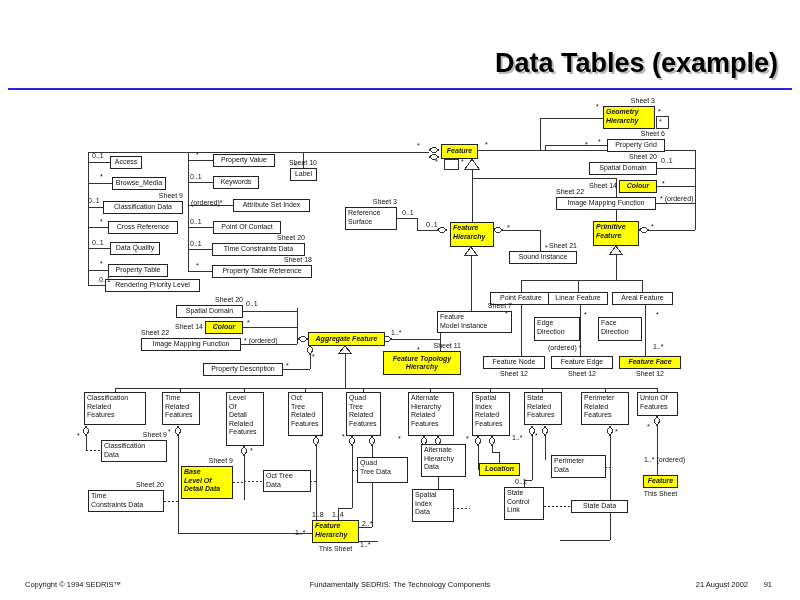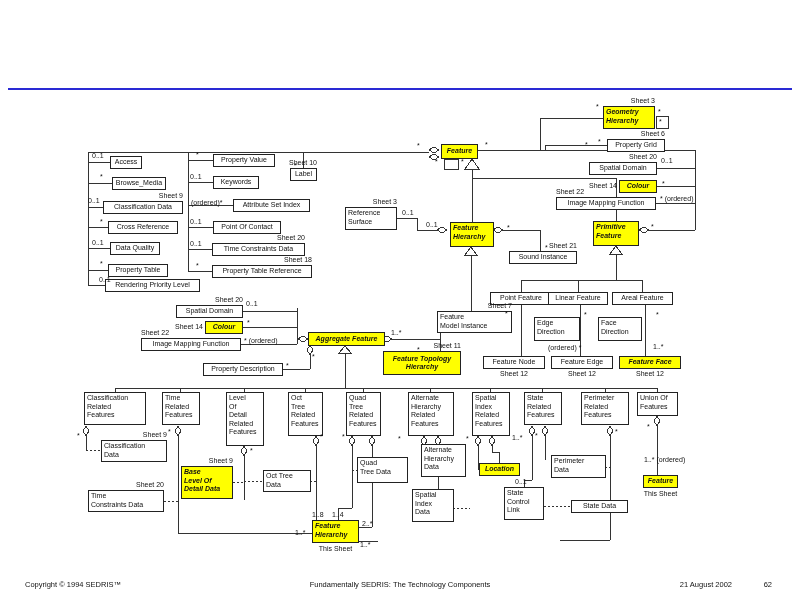--- a/index.html
+++ b/index.html
@@ -19,29 +19,30 @@
   svg.wires{position:absolute;left:0;top:0;z-index:1;}
   .dnode{position:absolute;z-index:2;box-sizing:border-box;border:1px solid #222;background:#fff;
         font-size:7px;line-height:8.5px;color:#111;padding:1px 2px;white-space:pre-line;
         display:flex;align-items:center;justify-content:center;text-align:center;}
   .dnode.left{align-items:flex-start;justify-content:flex-start;text-align:left;}
   .dnode.yellow{background:#ffff00;font-weight:bold;font-style:italic;}
   .sheet,.anno{position:absolute;z-index:3;font-size:7px;line-height:8px;color:#111;white-space:nowrap;}
   .footer{position:absolute;left:0;right:0;bottom:6px;height:14px;font-size:7.5px;color:#111;}
   .footer .copy{position:absolute;left:25px;}
   .footer .center{position:absolute;left:0;right:0;text-align:center;}
-  .footer .date{position:absolute;right:68px;}
+  .footer .date{position:absolute;right:52px;}
   .footer .page{position:absolute;right:28px;}
 </style>
 </head>
 <body>
 
 <div class="slide">
 
 
+  <div class="page-title">Data Tables (example)</div>
   <div class="blue-rule"></div>
 
 
   <svg class="wires" width="800" height="600" viewBox="0 0 800 600" stroke="#333" stroke-width="1" fill="none" shape-rendering="crispEdges">
     <path d="M88,152 H429 M88,152 V285 M88,162 H110 M88,183 H112 M88,207 H103 M88,227 H108 M88,248 H110 M88,270 H108 M88,285 H105
       M188,152 V271 M188,160 H213 M188,182 H213 M188,205 H233 M188,227 H213 M188,249 H212 M188,271 H212
       M303,168 V152
       M478,150 H695 M695,150 V230 M540,150 V118 M540,118 H603 M545,150 V145 M545,145 H607
       M657,168 H695 M657,186 H695 M656,203 H695 M695,230 H649
       M472,169 V178 M472,178 H616 M472,178 V222 M616,178 V221
@@ -298,16 +299,16 @@
       <span class="anno" style="left: 295px; top: 529px;">1..*</span>
       <span class="anno" style="left: 360px; top: 541px;">1..*</span>
       <span class="anno" style="left: 515px; top: 478px;">0..1</span>
       <span class="anno" style="left: 644px; top: 456px;">1..*  (ordered)</span>
     </div>
 
   <div class="footer">
     <span class="copy">Copyright © 1994 SEDRIS™</span>
     <span class="center">Fundamentally SEDRIS: The Technology Components</span>
     <span class="date">21 August 2002</span>
-    <span class="page">62</span>
+    <span class="page">91</span>
   </div>
 
 </div>
 
 </body></html>

